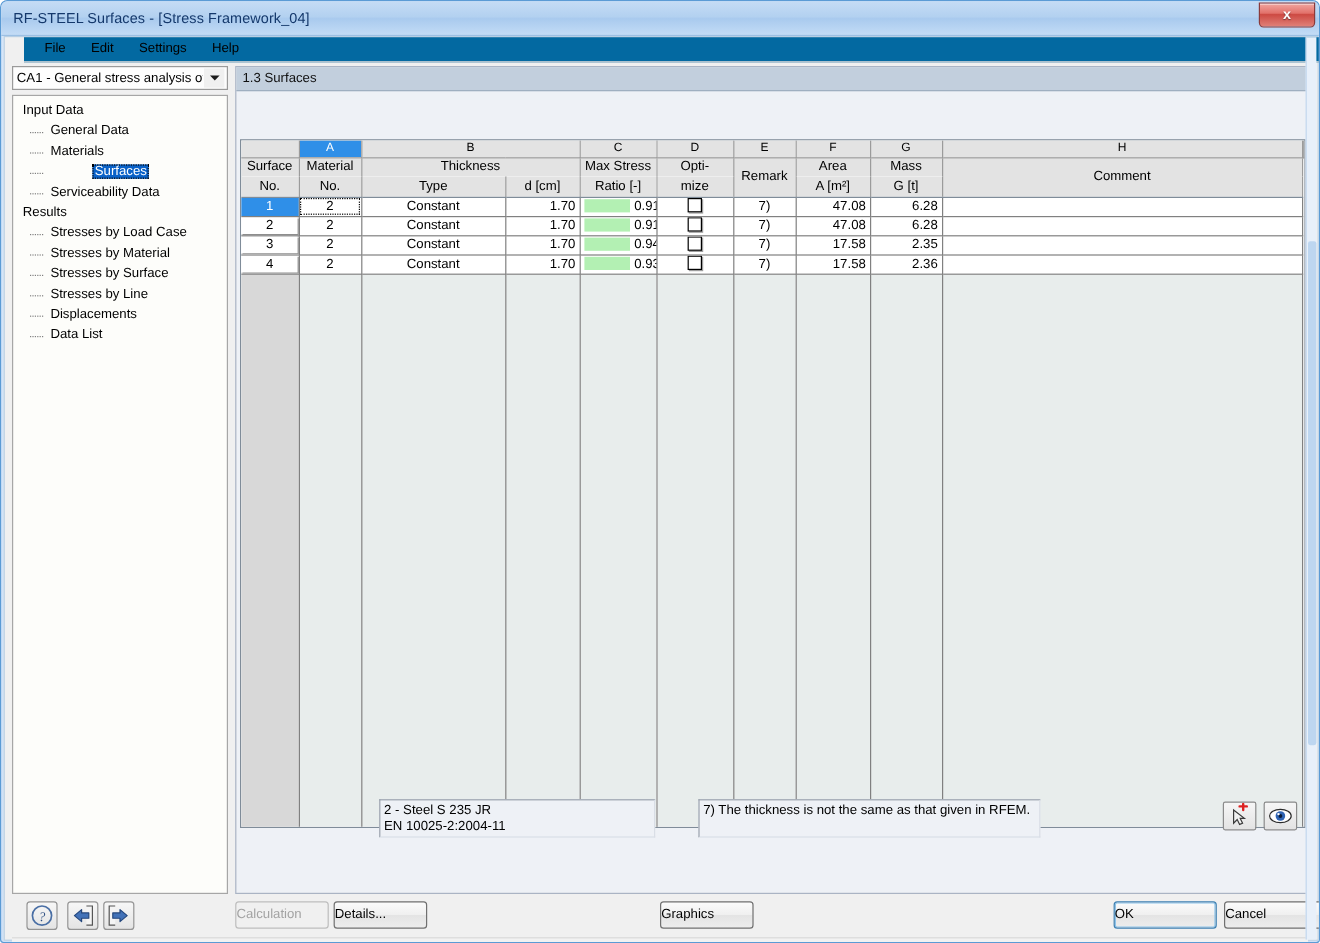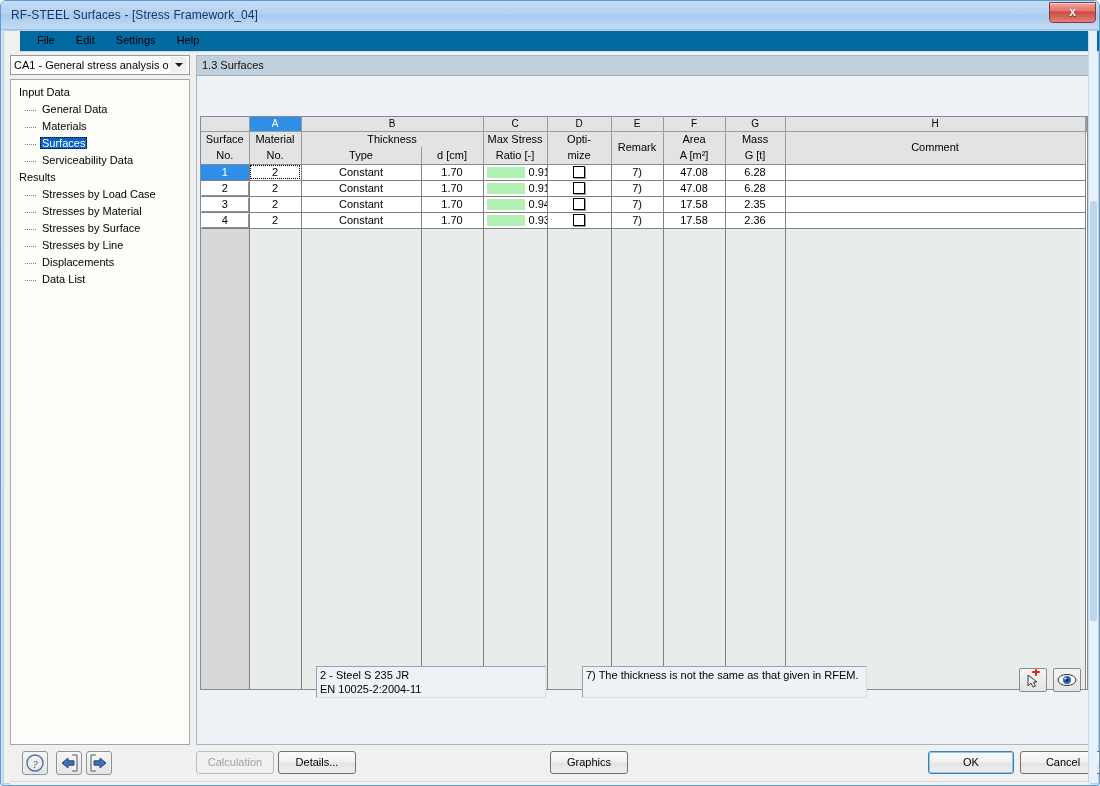--- a/index.html
+++ b/index.html
@@ -143,20 +143,21 @@
     left: 10px; top: 9px;
     width: 11px;
     border-top: 1px dotted #808080;
   }
   .tree-child .lbl { padding: 0 2px; }
   .tree-child.selected .lbl {
     background: #0a62c8;
     color: #ffffff;
     outline: 1px dotted #000;
     outline-offset: -1px;
+    margin-left: 37px;
   }
 
   
   #main-panel {
     position: absolute; left: 192px; top: 24px;
     width: 896px; height: 690px;
     background: #eef1f6;
     border: 1px solid #aab4c4;
     padding-left: 10px;
   }
@@ -247,21 +248,21 @@
     border-bottom: 1px solid #808080;
     box-shadow: inset 1px 1px 0 #ffffff, inset -1px -1px 0 #8e8e8e;
     cursor: pointer;
   }
   td.rowhdr.sel {
     background: #2f8fe8;
     color: #ffffff;
     box-shadow: none;
   }
   td.shaded { background: #eeeeee; }
-  td.num { text-align: center; }
+  td.num { text-align: right; }
   td.ctr { text-align: center; }
   td.focus-cell {
     outline: 1px dotted #000;
     outline-offset: -2px;
     color: #555;
   }
   .greenbar {
     display: inline-block;
     vertical-align: middle;
     width: 38px; height: 11px;
@@ -329,21 +330,21 @@
 
   .btn {
     position: absolute;
     height: 23px;
     background: linear-gradient(to bottom,#fbfbfb 0%,#f0f0f0 48%,#e4e4e4 52%,#ededed 100%);
     border: 1px solid #707070;
     border-radius: 3px;
     font-size: 11px;
     font-family: "Liberation Sans", sans-serif;
     color: #000;
-    text-align: center;
+    text-align: left;
     line-height: 21px;
     cursor: pointer;
   }
   .btn.disabled {
     color: #a3a3a3;
     border-color: #bdbdbd;
     background: #f0f0f0;
     cursor: default;
   }
   #btn-calculation { left: 186px; top: 2px; width: 78px; }

